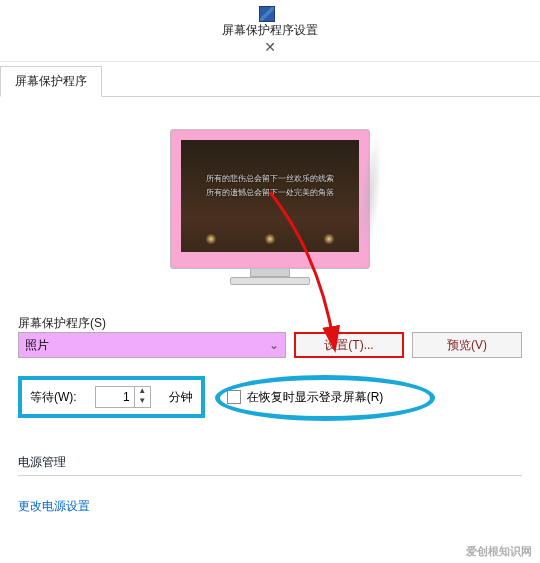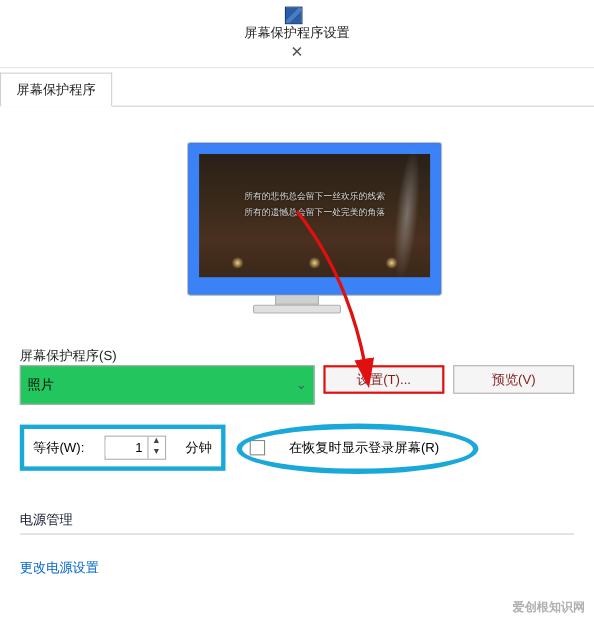--- a/index.html
+++ b/index.html
@@ -56,23 +56,23 @@
   justify-content: center;
   padding: 20px 0 10px 0;
   position: relative;
 }
 .monitor {
   width: 200px;
   height: 160px;
   position: relative;
 }
 .monitor-bezel {
-  width: 232px;
+  width: 200px;
   height: 140px;
-  background: #3b82f6;
+  background: #f9a8d4;
   border: 1px solid #c0c0c0;
   border-radius: 3px;
   padding: 10px 10px 16px 10px;
   box-shadow: inset 0 0 2px rgba(0,0,0,0.1);
 }
 .monitor-screen {
   width: 100%;
   height: 100%;
   background: linear-gradient(to bottom, #2a2018 0%, #3a2a1a 40%, #4a3020 70%, #3a2818 100%);
   position: relative;
@@ -132,26 +132,26 @@
   color: #222;
   margin-top: 16px;
   margin-bottom: 0;
 }
 .ss-row {
   display: flex;
   gap: 8px;
 }
 .combo {
   flex: 1;
-  height: 36px;
+  height: 26px;
   border: 1px solid #b0b0b0;
   display: flex;
   align-items: center;
   padding: 0 6px;
-  background: #22c55e;
+  background: #f0abfc;
   position: relative;
 }
 .combo .chev {
   margin-left: auto;
   color: #555;
 }
 .btn {
   width: 110px;
   height: 26px;
   border: 1px solid #b0b0b0;
@@ -205,21 +205,21 @@
   font-size: 8px;
   line-height: 8px;
   text-align: center;
   color: #444;
 }
 .resume-wrap {
   position: relative;
   margin-left: 16px;
   display: flex;
   align-items: center;
-  gap: 22px;
+  gap: 6px;
 }
 .checkbox {
   width: 14px;
   height: 14px;
   border: 1px solid #888;
   background: #fff;
 }
 .blue-circle {
   position: absolute;
   left: -12px;

